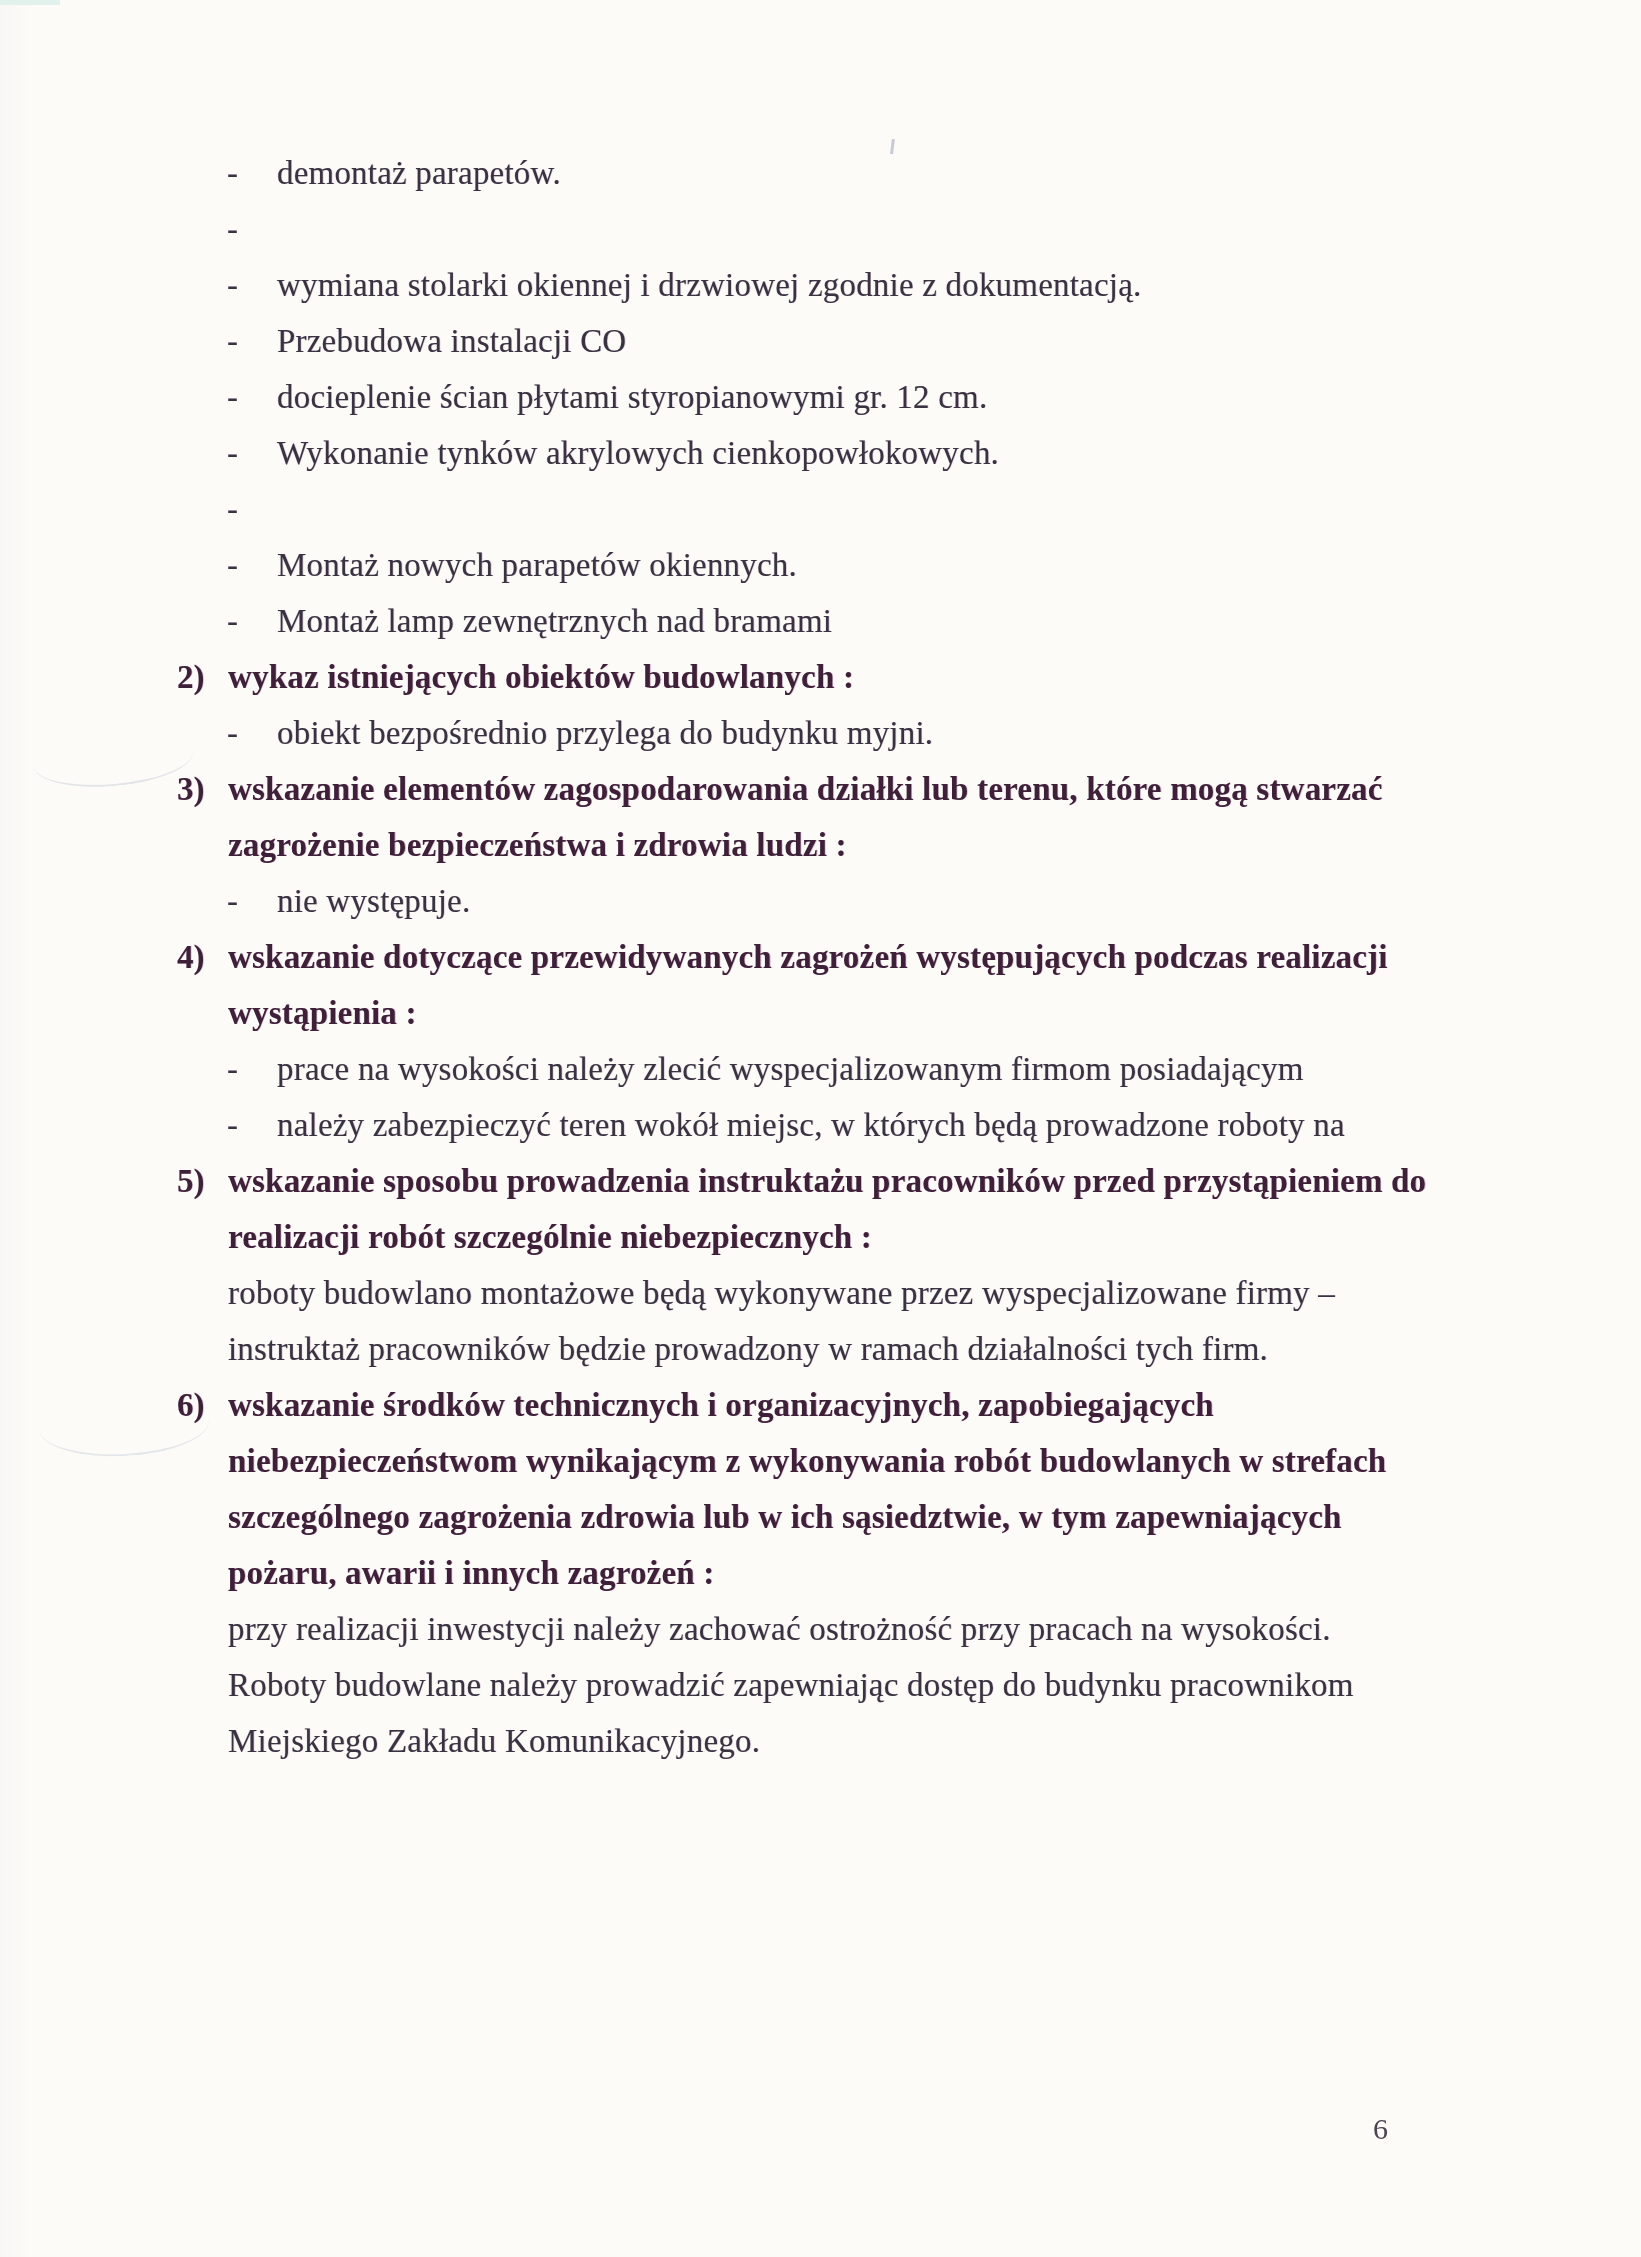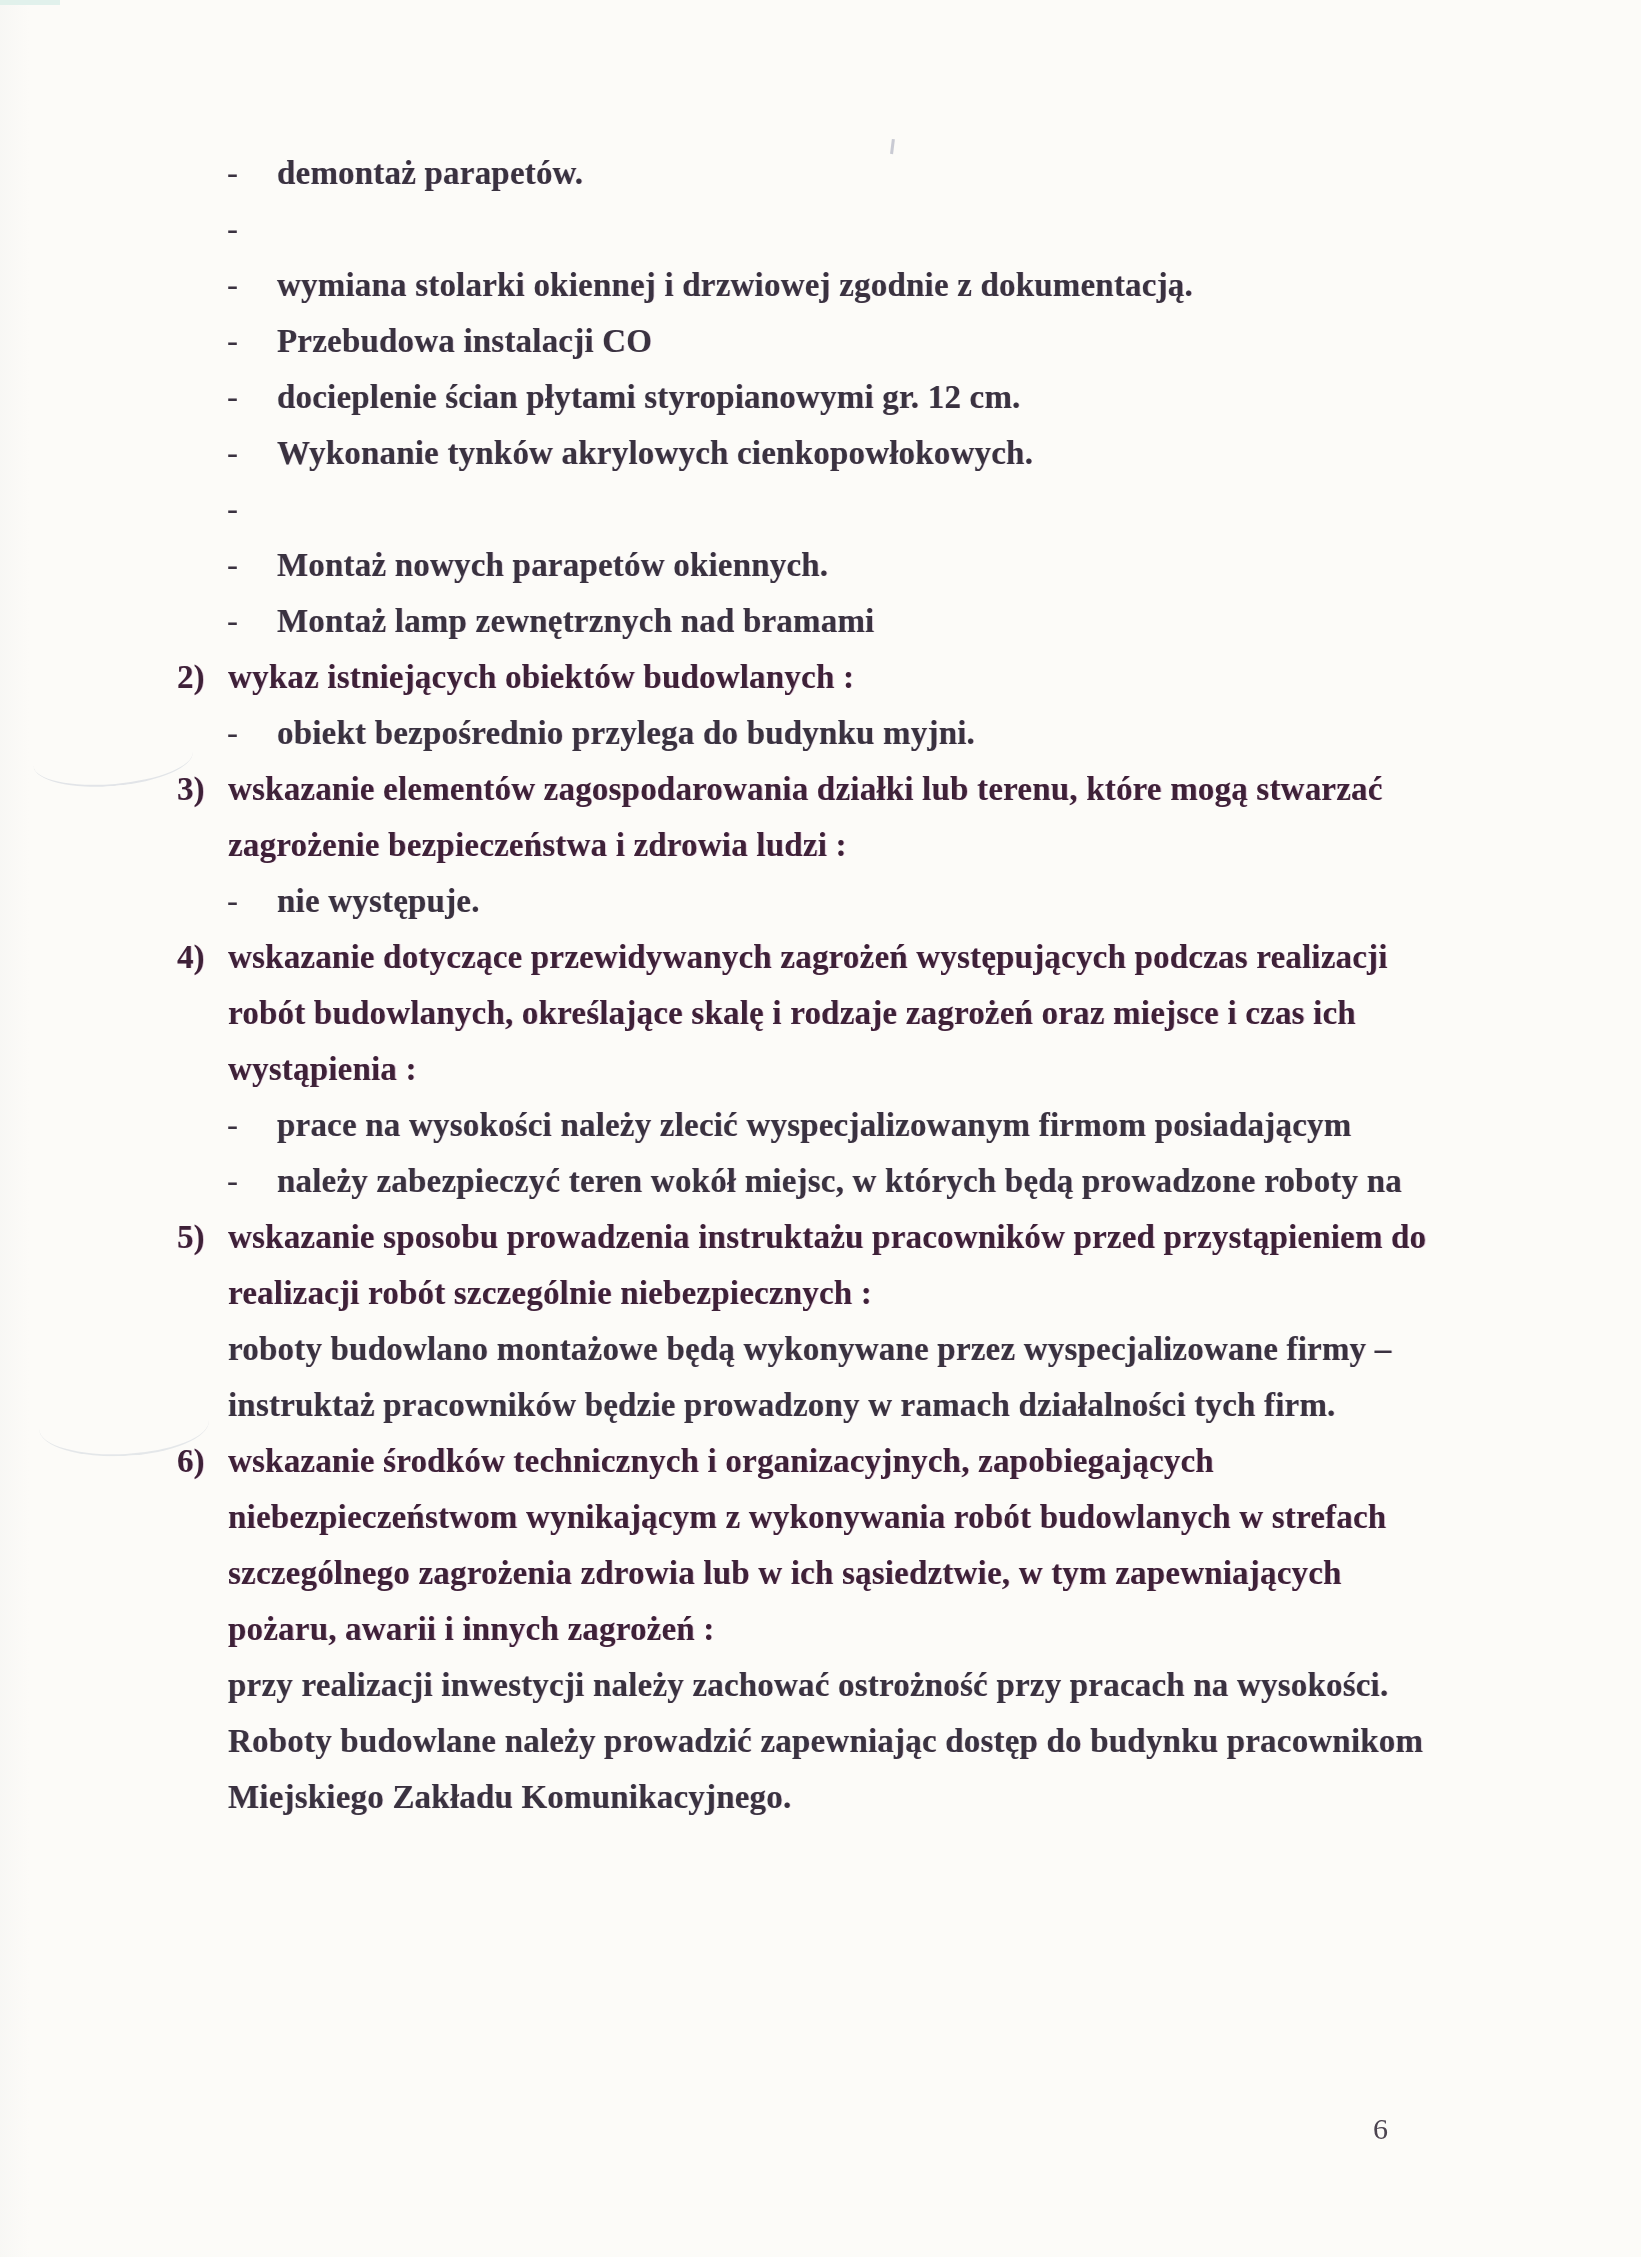--- a/index.html
+++ b/index.html
@@ -28,21 +28,20 @@
     position: relative;
     height: 56px;
     line-height: 56px;
     white-space: nowrap;
   }
   .txt {
     font-size: 33px;
     color: #3a3240;
     letter-spacing: 0.2px;
     text-shadow: 0.7px 0 0.5px rgba(120, 70, 130, 0.28), -0.5px 0 0.4px rgba(60, 90, 70, 0.18);
-    font-weight: bold;
   }
   .bold {
     font-weight: bold;
     color: #3e2138;
     text-shadow: 0.8px 0 0.6px rgba(130, 50, 120, 0.32);
   }
   .num {
     position: absolute;
     left: 177px;
     font-size: 33px;
@@ -124,21 +123,20 @@
       <div class="line"><span class="dash">-</span><span class="txt at-bullet">Wykonanie tynków akrylowych cienkopowłokowych.</span></div>
       <div class="line"><span class="dash">-</span></div>
       <div class="line"><span class="dash">-</span><span class="txt at-bullet">Montaż nowych parapetów okiennych.</span></div>
       <div class="line"><span class="dash">-</span><span class="txt at-bullet">Montaż lamp zewnętrznych nad bramami</span></div>
       <div class="line"><span class="num bold">2)</span><span class="txt at-text bold">wykaz istniejących obiektów budowlanych :</span></div>
       <div class="line"><span class="dash">-</span><span class="txt at-bullet">obiekt bezpośrednio przylega do budynku myjni.</span></div>
       <div class="line"><span class="num bold">3)</span><span class="txt at-text bold">wskazanie elementów zagospodarowania działki lub terenu, które mogą stwarzać</span></div>
       <div class="line"><span class="txt at-text bold">zagrożenie bezpieczeństwa i zdrowia ludzi :</span></div>
       <div class="line"><span class="dash">-</span><span class="txt at-bullet">nie występuje.</span></div>
       <div class="line"><span class="num bold">4)</span><span class="txt at-text bold">wskazanie dotyczące przewidywanych zagrożeń występujących podczas realizacji</span></div>
-      <div class="line"><span class="txt at-text bold">robót budowlanych, określające skalę i rodzaje zagrożeń oraz miejsce i czas ich</span></div>
       <div class="line"><span class="txt at-text bold">wystąpienia :</span></div>
       <div class="line"><span class="dash">-</span><span class="txt at-bullet">prace na wysokości należy zlecić wyspecjalizowanym firmom posiadającym</span></div>
       <div class="line"><span class="dash">-</span><span class="txt at-bullet">należy zabezpieczyć teren wokół miejsc, w których będą prowadzone roboty na</span></div>
       <div class="line"><span class="num bold">5)</span><span class="txt at-text bold">wskazanie sposobu prowadzenia instruktażu pracowników przed przystąpieniem do</span></div>
       <div class="line"><span class="txt at-text bold">realizacji robót szczególnie niebezpiecznych :</span></div>
       <div class="line"><span class="txt at-text">roboty budowlano montażowe będą wykonywane przez wyspecjalizowane firmy –</span></div>
       <div class="line"><span class="txt at-text">instruktaż pracowników będzie prowadzony w ramach działalności tych firm.</span></div>
       <div class="line"><span class="num bold">6)</span><span class="txt at-text bold">wskazanie środków technicznych i organizacyjnych, zapobiegających</span></div>
       <div class="line"><span class="txt at-text bold">niebezpieczeństwom wynikającym z wykonywania robót budowlanych w strefach</span></div>
       <div class="line"><span class="txt at-text bold">szczególnego zagrożenia zdrowia lub w ich sąsiedztwie, w tym zapewniających</span></div>

